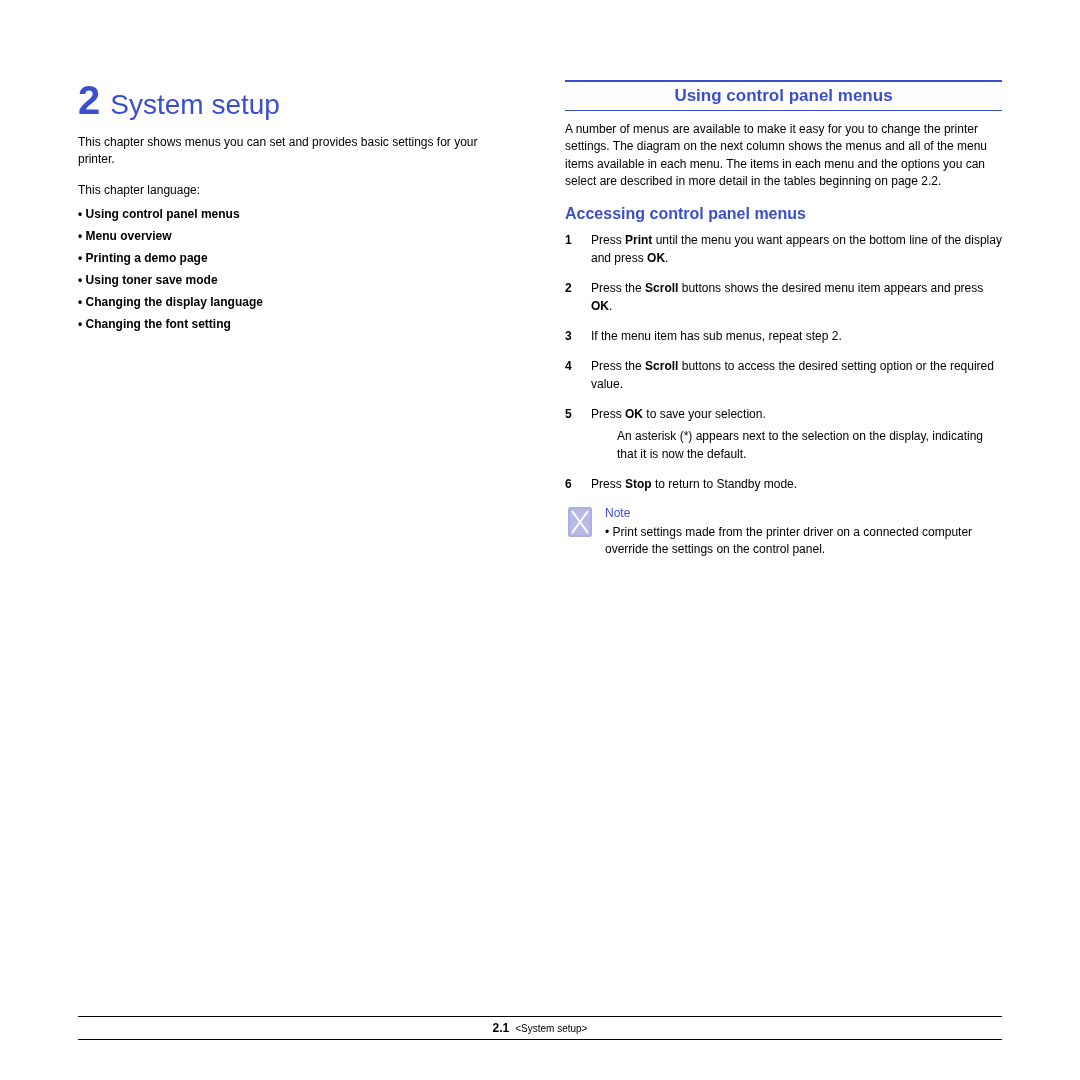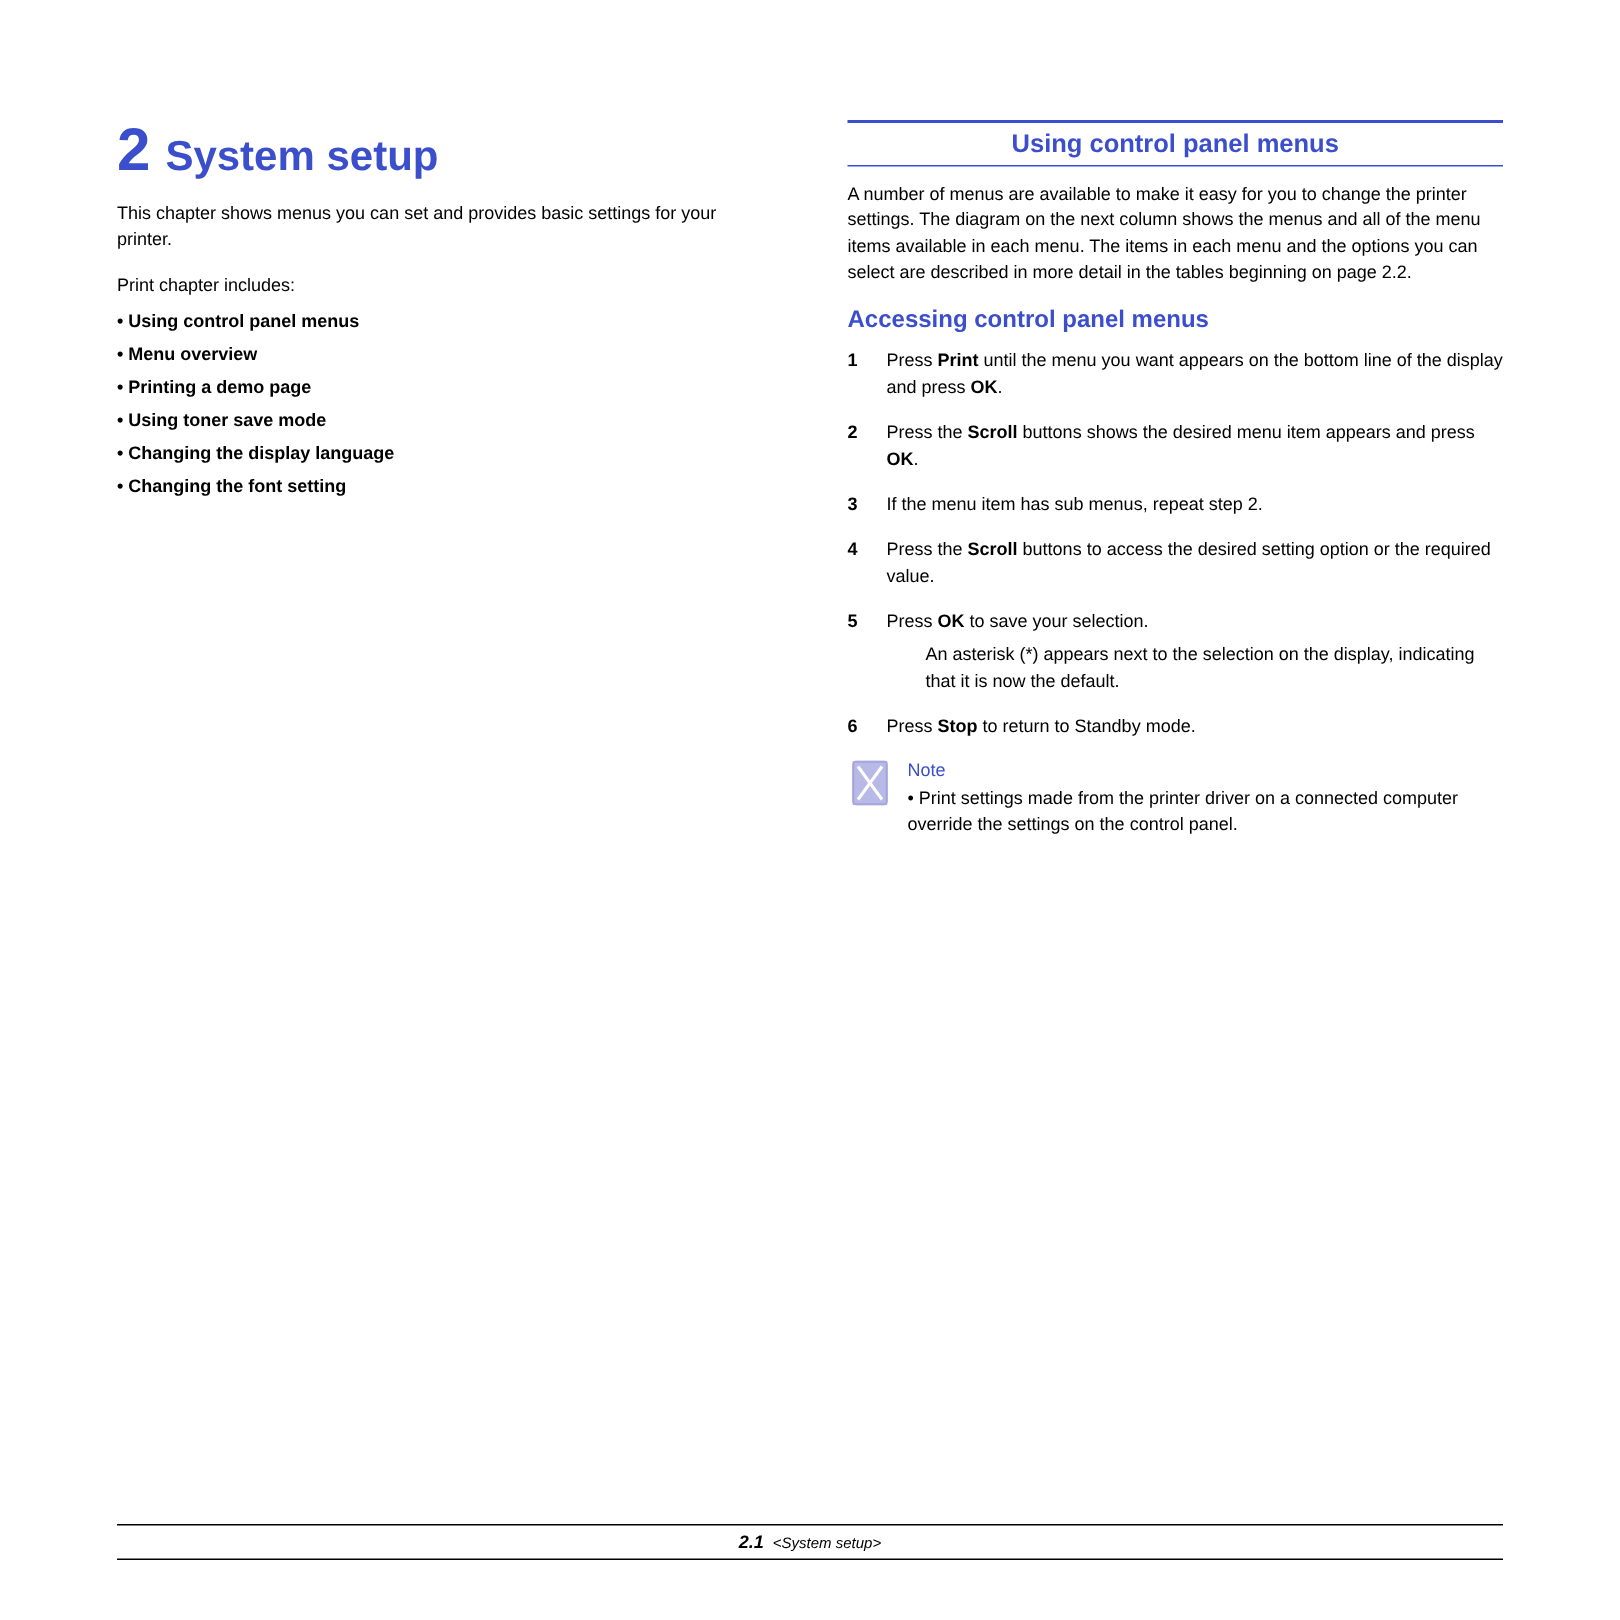--- a/index.html
+++ b/index.html
@@ -1,56 +1,56 @@
 <!DOCTYPE html>
 <html><head>
 <meta charset="utf-8">
 <style>
   html,body{margin:0;padding:0;background:#fff;font-family:Arial,Helvetica,sans-serif;color:#000;}
   .page{width:1080px;height:1080px;position:relative;box-sizing:border-box;padding:80px 78px 0 78px;}
   .cols{display:flex;gap:50px;}
   .col{flex:1;min-width:0;}
   .chapter-head{display:flex;align-items:baseline;gap:10px;margin:0 0 14px 0;}
   .chap-num{font-size:40px;font-weight:bold;color:#3b4fcc;line-height:1;}
-  .chap-title{font-size:28px;font-weight:bold;color:#3b4fcc;line-height:1;}
+  .chap-title{font-size:28px;font-weight:normal;color:#3b4fcc;line-height:1;}
   .intro{font-size:12px;line-height:1.45;margin:0 0 14px 0;}
   .includes{font-size:12px;margin:0 0 10px 0;}
   ul.toc{list-style:none;padding:0;margin:0;font-size:12px;font-weight:bold;}
   ul.toc li{margin:0 0 8px 0;}
   ul.toc li::before{content:"• ";font-weight:bold;}
   .sec-head{border-top:2px solid #3b4fcc;border-bottom:1px solid #3b4fcc;padding:4px 0;margin:0 0 10px 0;text-align:center;}
   .sec-title{font-size:17px;font-weight:bold;color:#3b4fcc;}
   .para{font-size:12px;line-height:1.45;margin:0 0 14px 0;}
   .subhead{font-size:16px;font-weight:bold;color:#3b4fcc;margin:14px 0 8px 0;}
   ol.steps{list-style:none;padding:0;margin:0;font-size:12px;counter-reset:step;}
   ol.steps>li{position:relative;padding-left:26px;margin:0 0 12px 0;line-height:1.5;}
   ol.steps>li .num{position:absolute;left:0;top:0;font-weight:bold;}
   .step-extra{font-size:12px;line-height:1.5;margin:4px 0 12px 26px;}
   .note-block{display:flex;align-items:flex-start;gap:10px;margin-top:6px;}
   .note-icon{width:30px;height:34px;flex:0 0 30px;}
   .note-body{font-size:12px;line-height:1.45;}
   .note-label{color:#3b4fcc;font-weight:normal;margin-bottom:2px;}
   .note-bullet::before{content:"• ";}
-  .footer{position:absolute;left:78px;right:78px;bottom:40px;border-top:1px solid #000;border-bottom:1px solid #000;display:flex;justify-content:center;align-items:flex-end;padding:4px 0;font-size:10px;gap:6px;font-style:italic;}
+  .footer{position:absolute;left:78px;right:78px;bottom:40px;border-top:1px solid #000;border-bottom:1px solid #000;display:flex;justify-content:center;align-items:center;padding:4px 0;font-size:10px;gap:6px;}
   .footer .pn{font-size:12px;}
   b{font-weight:bold;}
 </style>
 </head>
 <body>
 
 <div class="page">
   <div class="cols">
 
     <div class="col">
       <div class="chapter-head">
         <span class="chap-num">2</span>
         <span class="chap-title">System setup</span>
       </div>
       <p class="intro">This chapter shows menus you can set and provides basic settings for your printer.</p>
-      <p class="includes">Print chapter includes:</p>
+      <p class="includes">This chapter language:</p>
       <ul class="toc">
         <li>Using control panel menus</li>
         <li>Menu overview</li>
         <li>Printing a demo page</li>
         <li>Using toner save mode</li>
         <li>Changing the display language</li>
         <li>Changing the font setting</li>
       </ul>
     </div>
 

